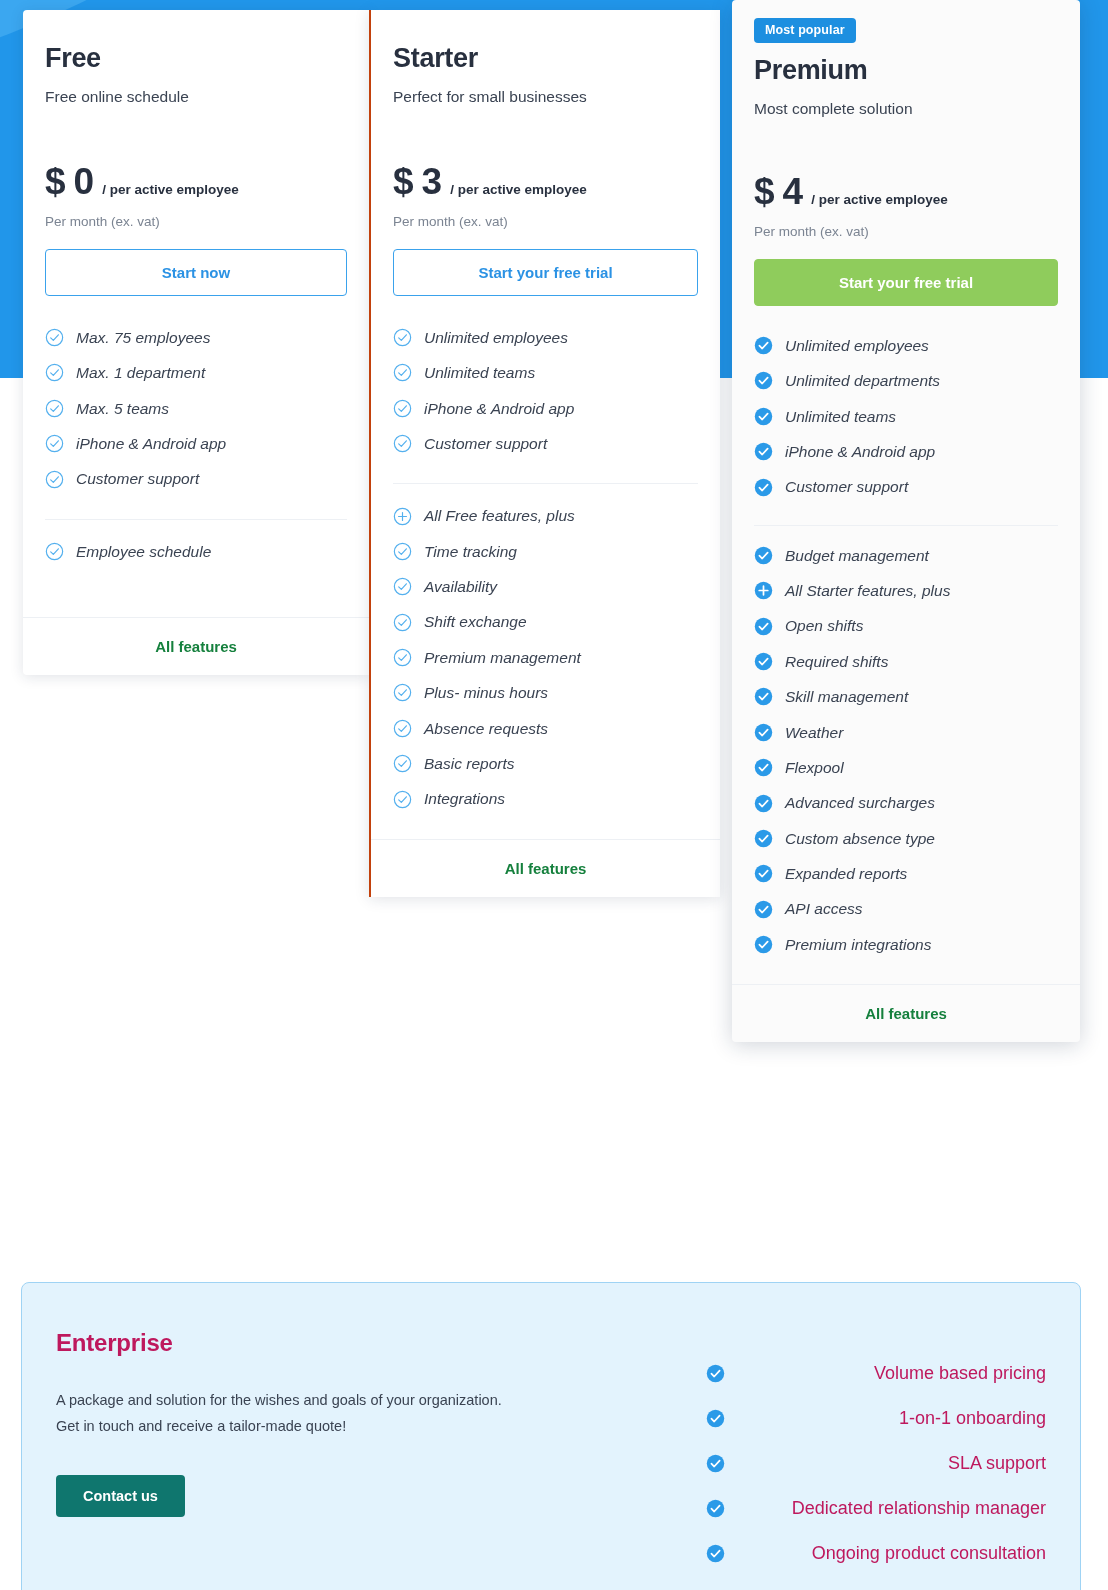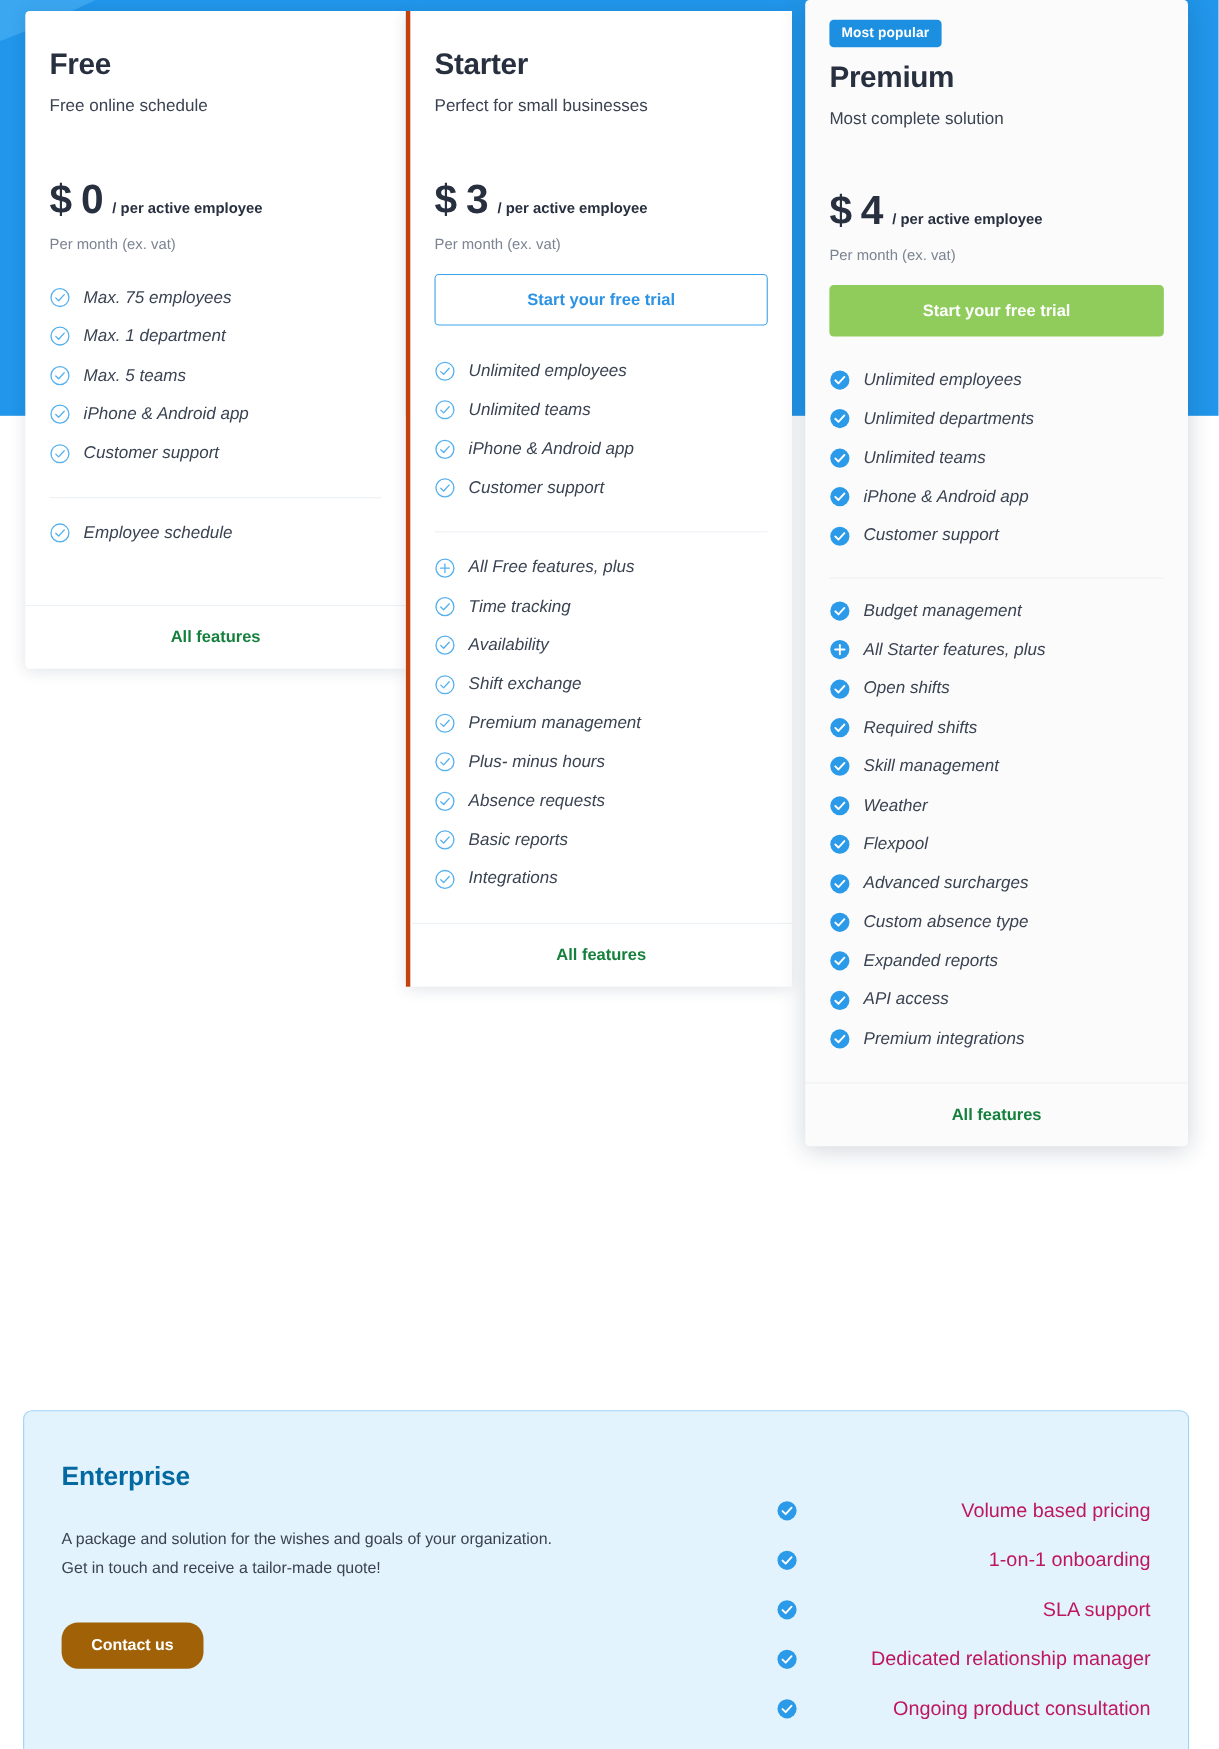--- a/index.html
+++ b/index.html
@@ -56,21 +56,21 @@
   }
   .card--free {
     width: 350px;
     border-radius: 4px 0 0 4px;
     box-shadow: 0 2px 14px rgba(20,40,70,0.13);
     z-index: 1;
   }
   .card--starter {
     width: 355px;
     margin-left: 0;
-    border-left: 4px solid #c2410c;
+    border-left: 2px solid #c2410c;
     box-shadow: 0 2px 14px rgba(20,40,70,0.13);
     z-index: 2;
   }
   .card--premium {
     width: 352px;
     background: #fbfbfb;
     border-radius: 4px;
     margin-left: 12px;
     margin-top: -10px;
     box-shadow: 0 3px 22px rgba(20,40,70,0.20);
@@ -216,38 +216,38 @@
     background: #e3f3fd;
     border: 1px solid #9fd3f4;
     border-radius: 8px;
     display: flex;
     padding: 46px 34px 40px 34px;
   }
   .ent-left { width: 650px; }
   .ent-title {
     font-size: 24px;
     font-weight: 700;
-    color: #0369a1;
+    color: #be185d;
     letter-spacing: -0.2px;
   }
   .ent-body {
     margin-top: 30px;
     font-size: 14.5px;
     color: #3a4352;
     line-height: 1.8;
   }
   .ent-btn {
     display: inline-block;
     margin-top: 36px;
-    background: #a16207;
+    background: #0f766e;
     color: #ffffff;
     font-size: 14.5px;
     font-weight: 700;
     padding: 13px 27px;
-    border-radius: 15px;
+    border-radius: 4px;
     border: none;
     cursor: pointer;
     font-family: "Liberation Sans", sans-serif;
   }
   .ent-right {
     flex: 1;
     padding-top: 22px;
   }
   .ent-feat {
     display: flex;
@@ -277,20 +277,21 @@
       <div class="card card--free">
         <div class="card-pad">
           <div class="plan-name">Free</div>
           <div class="plan-tagline">Free online schedule</div>
           <div class="price-row">
             <span class="price-cur">$</span>
             <span class="price-amt">0</span>
             <span class="price-unit">/ per active employee</span>
           </div>
           <div class="price-sub">Per month (ex. vat)</div>
+          <a class="cta cta--outline">Start now</a>
         </div>
         <ul class="features">
           <li class="feat">
             <svg viewBox="0 0 24 24" class="ico">
               <circle cx="12" cy="12" r="10.3" fill="none" stroke="#54b0ee" stroke-width="1.5"></circle>
               <path d="M7.2 12.4 L10.5 15.6 L16.9 8.6" stroke="#54b0ee" stroke-width="1.5" fill="none" stroke-linecap="round" stroke-linejoin="round"></path>
             </svg>
             <span class="feat-label">Max. 75 employees</span>
           </li>
           <li class="feat">

